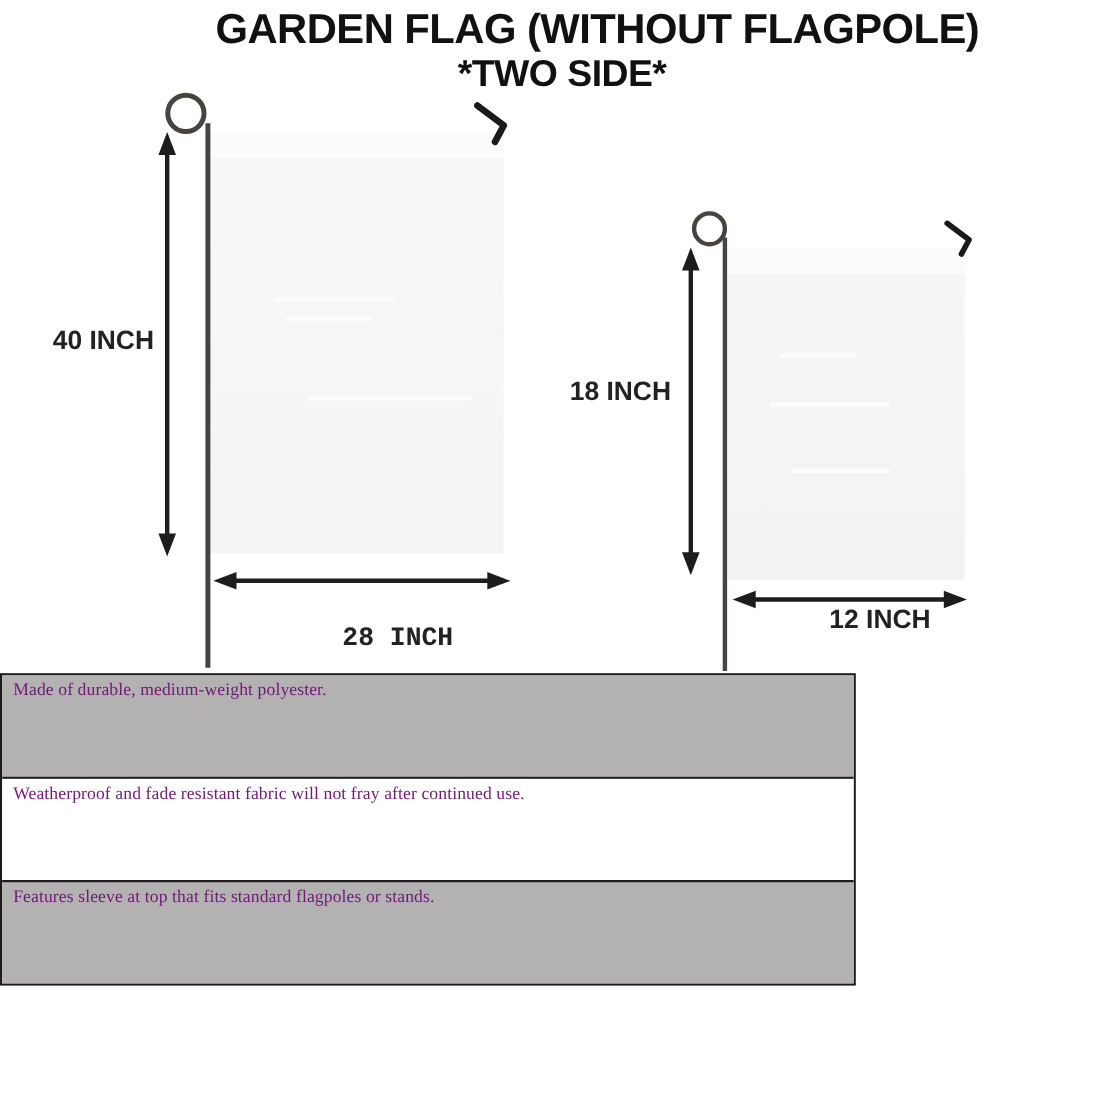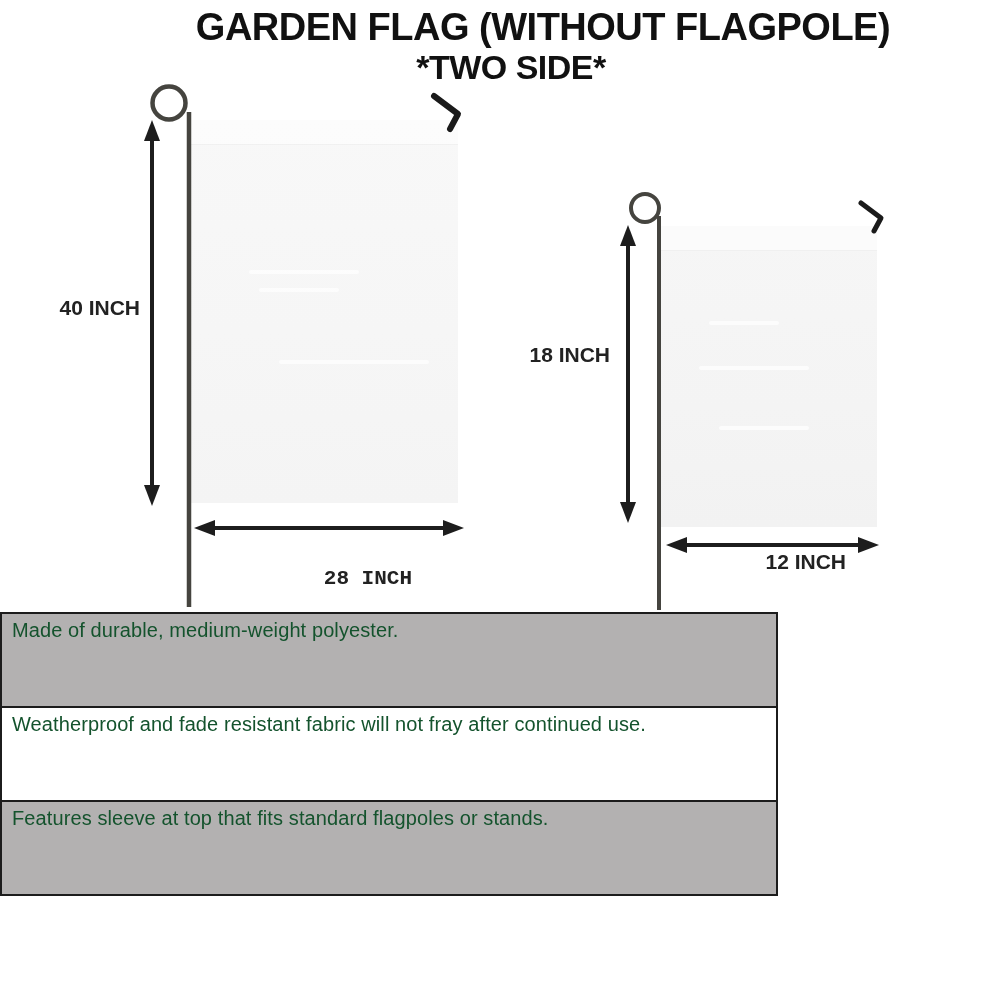--- a/index.html
+++ b/index.html
@@ -16,33 +16,33 @@
   .flag-large{left:189px;top:120px;width:269px;height:383px;
     background:linear-gradient(180deg,#f8f8f8 0%,#f6f6f6 55%,#f4f4f4 100%);}
   .flag-small{left:659px;top:226px;width:218px;height:301px;
     background:linear-gradient(180deg,#f6f6f6 0%,#f4f4f4 60%,#f2f2f2 100%);}
   .sleeve{position:absolute;top:0;left:0;right:0;height:24px;
     background:rgba(255,255,255,0.55);border-bottom:1px solid rgba(0,0,0,0.045);}
   .wrinkle{position:absolute;height:4px;background:rgba(255,255,255,0.7);border-radius:2px;}
   
   .overlay{position:absolute;left:0;top:0;pointer-events:none;}
   
-  .dim-label{position:absolute;font-weight:700;font-size:21px;color:#222;letter-spacing:0;}
+  .dim-label{position:absolute;font-weight:700;font-size:24px;color:#222;letter-spacing:0;}
   .lbl-40{left:36px;top:296px;width:104px;text-align:right;}
   .lbl-28{left:248px;top:567px;width:164px;text-align:right;font-family:Liberation Mono, monospace;}
   .lbl-18{left:488px;top:343px;width:122px;text-align:right;}
   .lbl-12{left:700px;top:550px;width:146px;text-align:right;}
   
   .features{
     position:absolute;left:0;top:612px;width:778px;height:284px;
     border:2px solid #1c1c1c;box-sizing:border-box;
     display:flex;flex-direction:column;
   }
   .feature-row{flex:1;display:flex;align-items:flex-start;box-sizing:border-box;
-    padding:5px 8px 0 10px;font-size:20px;color:#14532d;letter-spacing:0.1px;}
+    padding:5px 8px 0 10px;font-size:16px;color:#701a75;letter-spacing:0.1px;font-family:Liberation Serif, serif;}
   .feature-row + .feature-row{border-top:2px solid #1c1c1c;text-align:right;}
   .row-gray{background:#b3b1b1;}
   .row-white{background:#ffffff;}
 </style>
 </head>
 <body>
 
 <div class="canvas">
 
   <div class="title">

